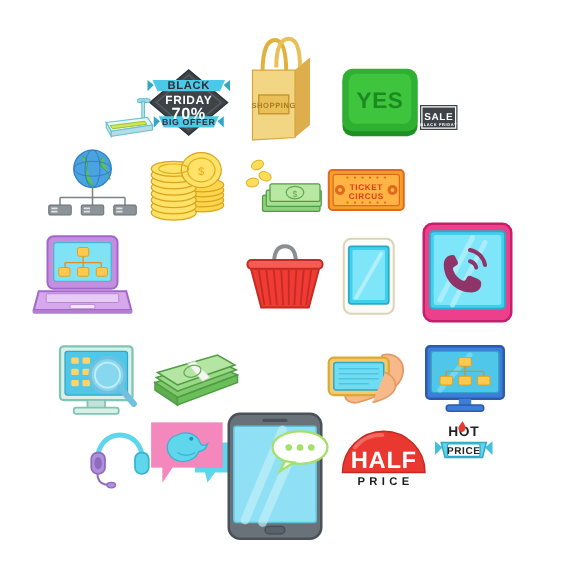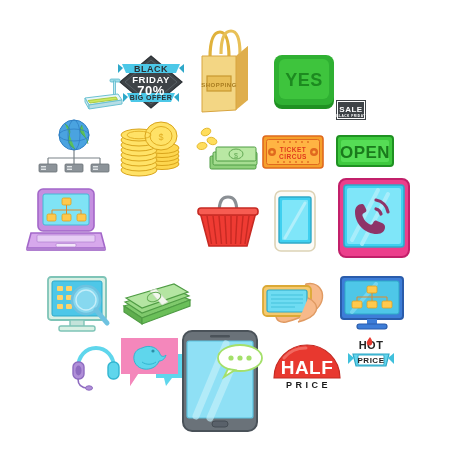--- a/index.html
+++ b/index.html
@@ -45,21 +45,21 @@
 
   <div class="icon" style="left:272px;top:55px;width:66px;height:58px;">
     <svg width="66" height="58" viewBox="0 0 66 58">
       <rect x="2" y="2" width="60" height="52" rx="8" fill="#1f9122"></rect>
       <rect x="2" y="0" width="60" height="50" rx="8" fill="#2fb032"></rect>
       <rect x="7" y="4" width="50" height="40" rx="6" fill="#3ec43d"></rect>
       <text class="lbl" x="32" y="31" text-anchor="middle" font-size="18" fill="#1d8a20" font-family="Liberation Sans, sans-serif" letter-spacing="0.5">YES</text>
     </svg>
   </div>
 
-  <div class="icon" style="left:336px;top:100px;width:30px;height:20px;">
+  <div class="icon" style="left:336px;top:84px;width:30px;height:20px;">
     <svg width="30" height="20" viewBox="0 0 30 20">
       <rect x="0" y="0" width="30" height="20" fill="#3e4347"></rect>
       <rect x="1.5" y="1.5" width="27" height="17" fill="none" stroke="#ffffff" stroke-width="1"></rect>
       <text class="lbl" x="15" y="12" text-anchor="middle" font-size="8" fill="#ffffff" font-family="Liberation Sans, sans-serif">SALE</text>
       <text class="lbl" x="15" y="17" text-anchor="middle" font-size="3.2" fill="#ffffff" font-family="Liberation Sans, sans-serif">BLACK FRIDAY</text>
     </svg>
   </div>
 
   <div class="icon" style="left:82px;top:78px;width:42px;height:34px;">
     <svg width="42" height="34" viewBox="0 0 42 34">
@@ -165,27 +165,20 @@
           <circle cx="28" cy="28" r="0.9"></circle>
         <circle cx="34" cy="28" r="0.9"></circle>
           <circle cx="40" cy="28" r="0.9"></circle>
           <circle cx="46" cy="28" r="0.9"></circle>
       </g>
       <text class="lbl" x="31" y="18" text-anchor="middle" font-size="6.5" fill="#e03a1c" font-family="Liberation Sans, sans-serif">TICKET</text>
       <text class="lbl" x="31" y="25" text-anchor="middle" font-size="6.5" fill="#e03a1c" font-family="Liberation Sans, sans-serif">CIRCUS</text>
     </svg>
   </div>
 
-  <div class="icon" style="left:336px;top:135px;width:58px;height:32px;">
-    <svg width="58" height="32" viewBox="0 0 58 32">
-      <rect x="1" y="1" width="56" height="30" rx="3" fill="#3ec93e" stroke="#1f9122" stroke-width="2"></rect>
-      <rect x="5" y="5" width="48" height="22" rx="2" fill="#55dd55"></rect>
-      <text class="lbl" x="29" y="23" text-anchor="middle" font-size="17" fill="#1a7a1c" font-family="Liberation Sans, sans-serif" letter-spacing="-0.5">OPEN</text>
-    </svg>
-  </div>
 
   <div class="icon" style="left:26px;top:188px;width:80px;height:66px;">
     <svg width="80" height="66" viewBox="0 0 80 66">
       <rect x="12" y="1" width="56" height="42" rx="5" fill="#c58fe0" stroke="#a367c9" stroke-width="1.6"></rect>
       <rect x="17" y="6" width="46" height="31" rx="2" fill="#7fe3f5" stroke="#47b7d6" stroke-width="1"></rect>
       <rect x="36" y="10" width="9" height="7" rx="1.5" fill="#ffc94d" stroke="#dfa11f" stroke-width="0.8"></rect>
       <path d="M40.5 17 L40.5 22 M26 22 L55 22 M26 22 L26 26 M40.5 22 L40.5 26 M55 22 L55 26" stroke="#e08a2c" stroke-width="1"></path>
       <rect x="21" y="26" width="9" height="7" rx="1.5" fill="#ffc94d" stroke="#dfa11f" stroke-width="0.8"></rect>
       <rect x="36" y="26" width="9" height="7" rx="1.5" fill="#ffc94d" stroke="#dfa11f" stroke-width="0.8"></rect>
       <rect x="51" y="26" width="9" height="7" rx="1.5" fill="#ffc94d" stroke="#dfa11f" stroke-width="0.8"></rect>

